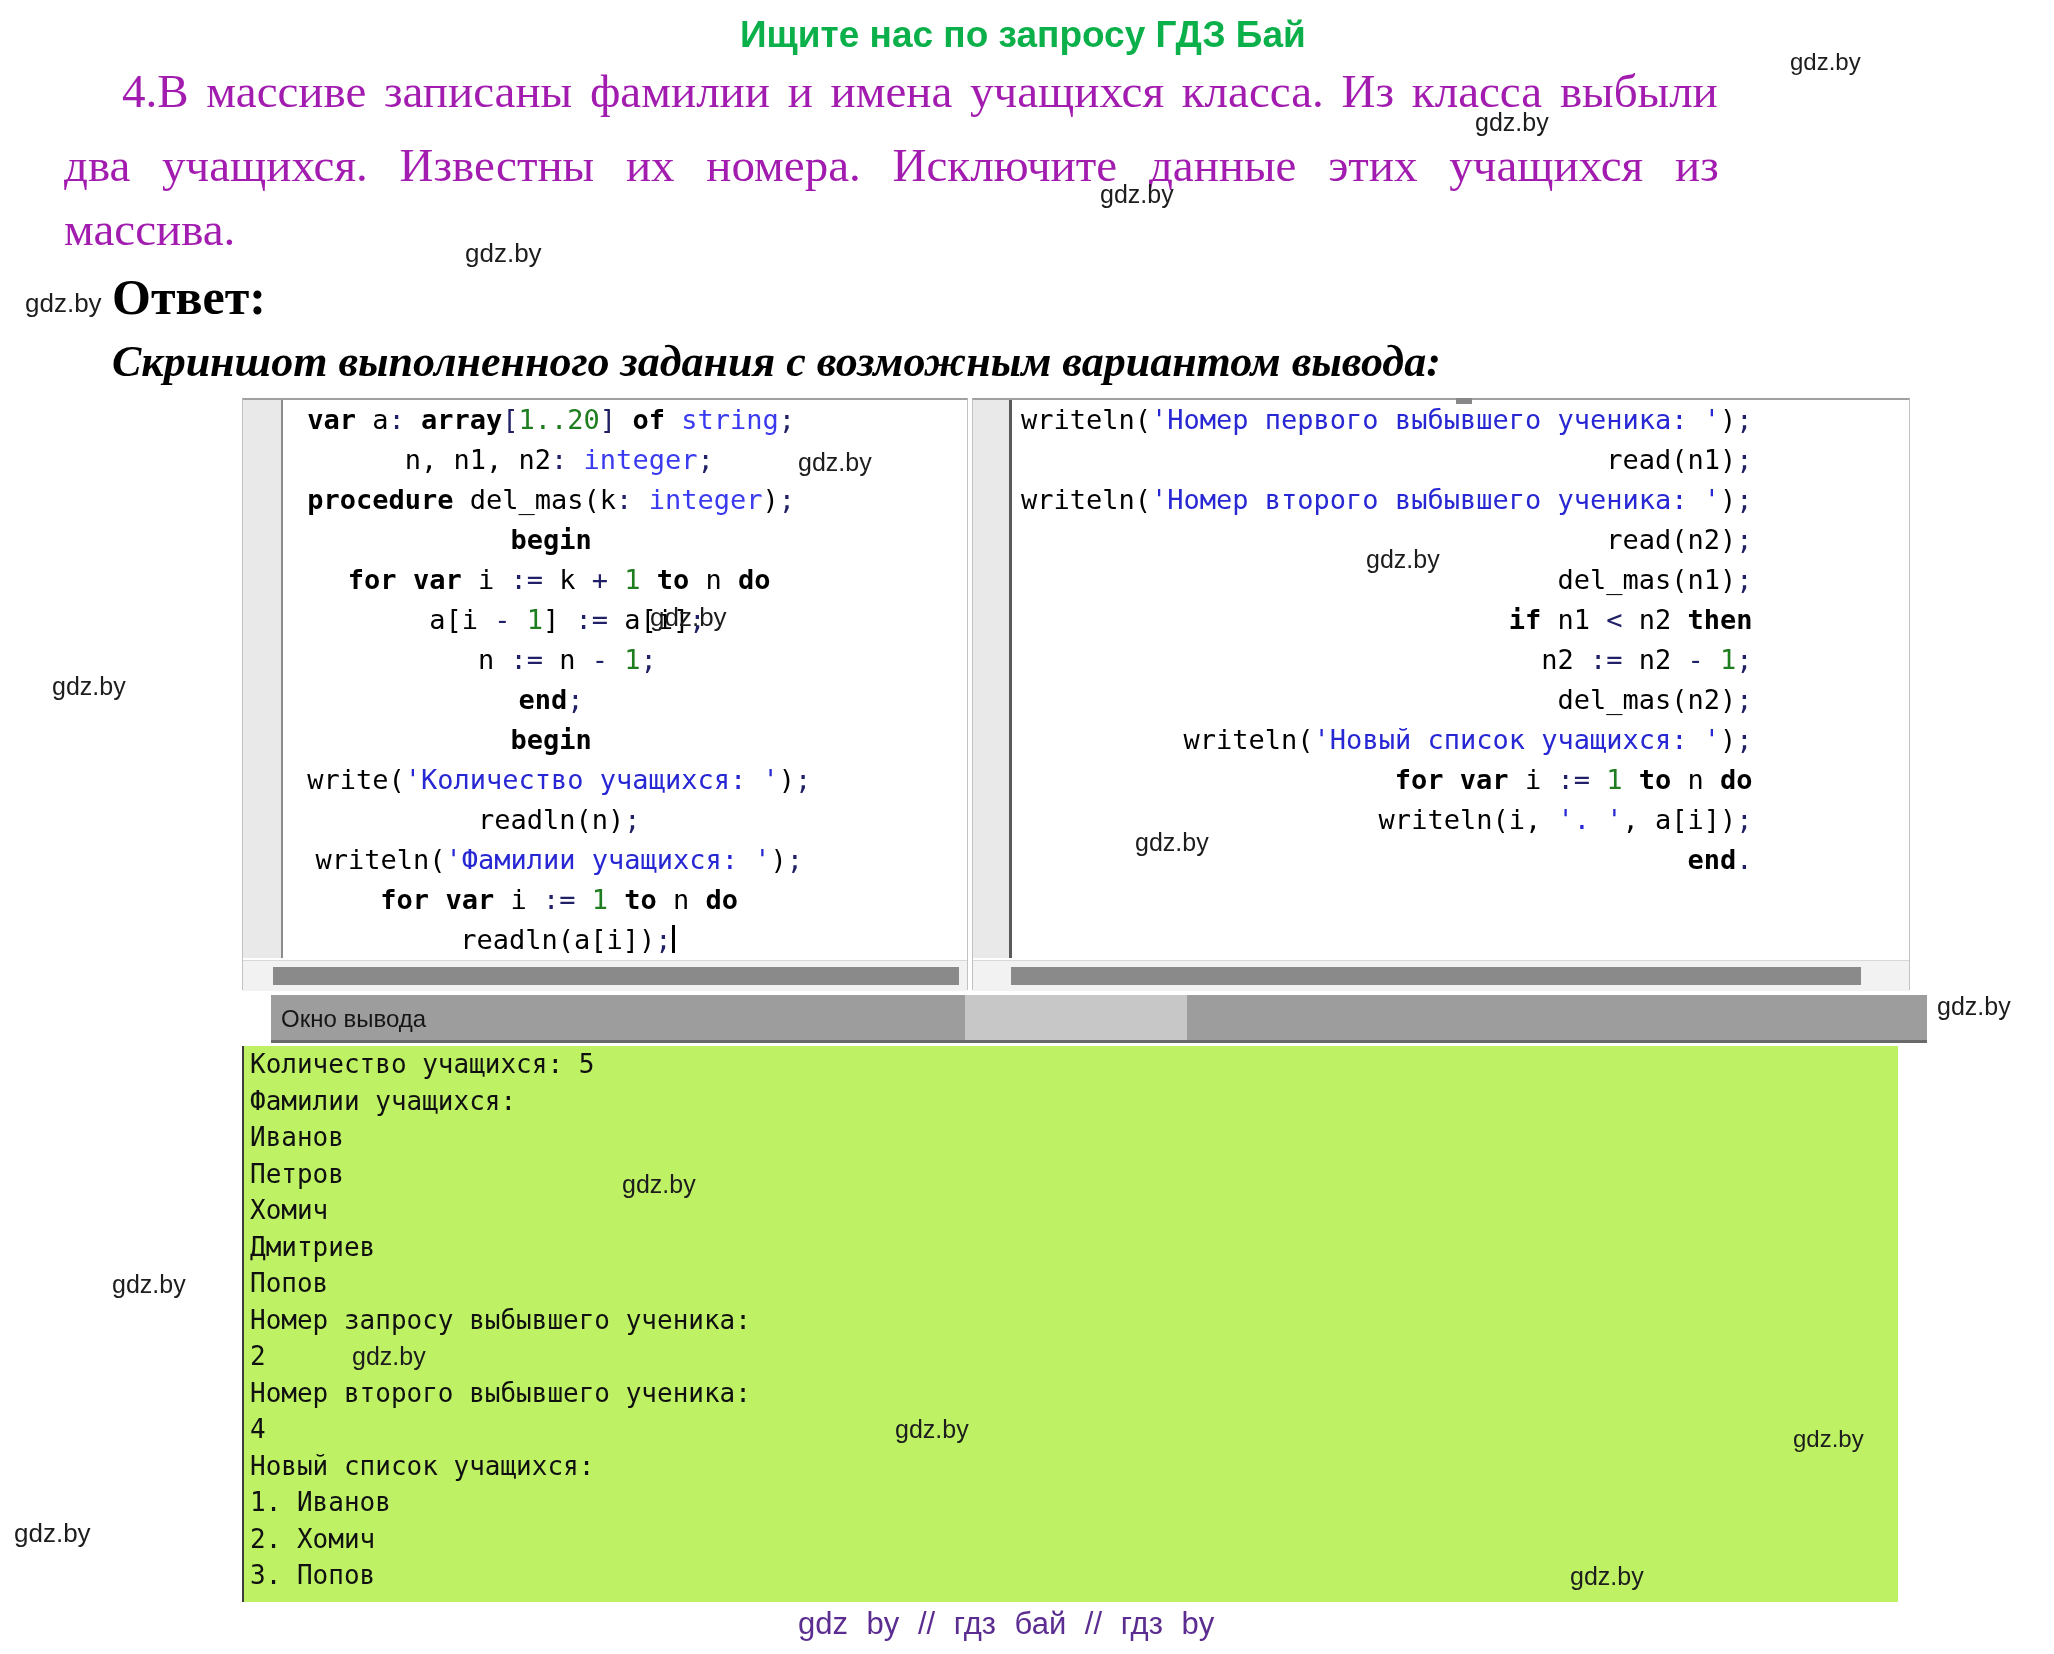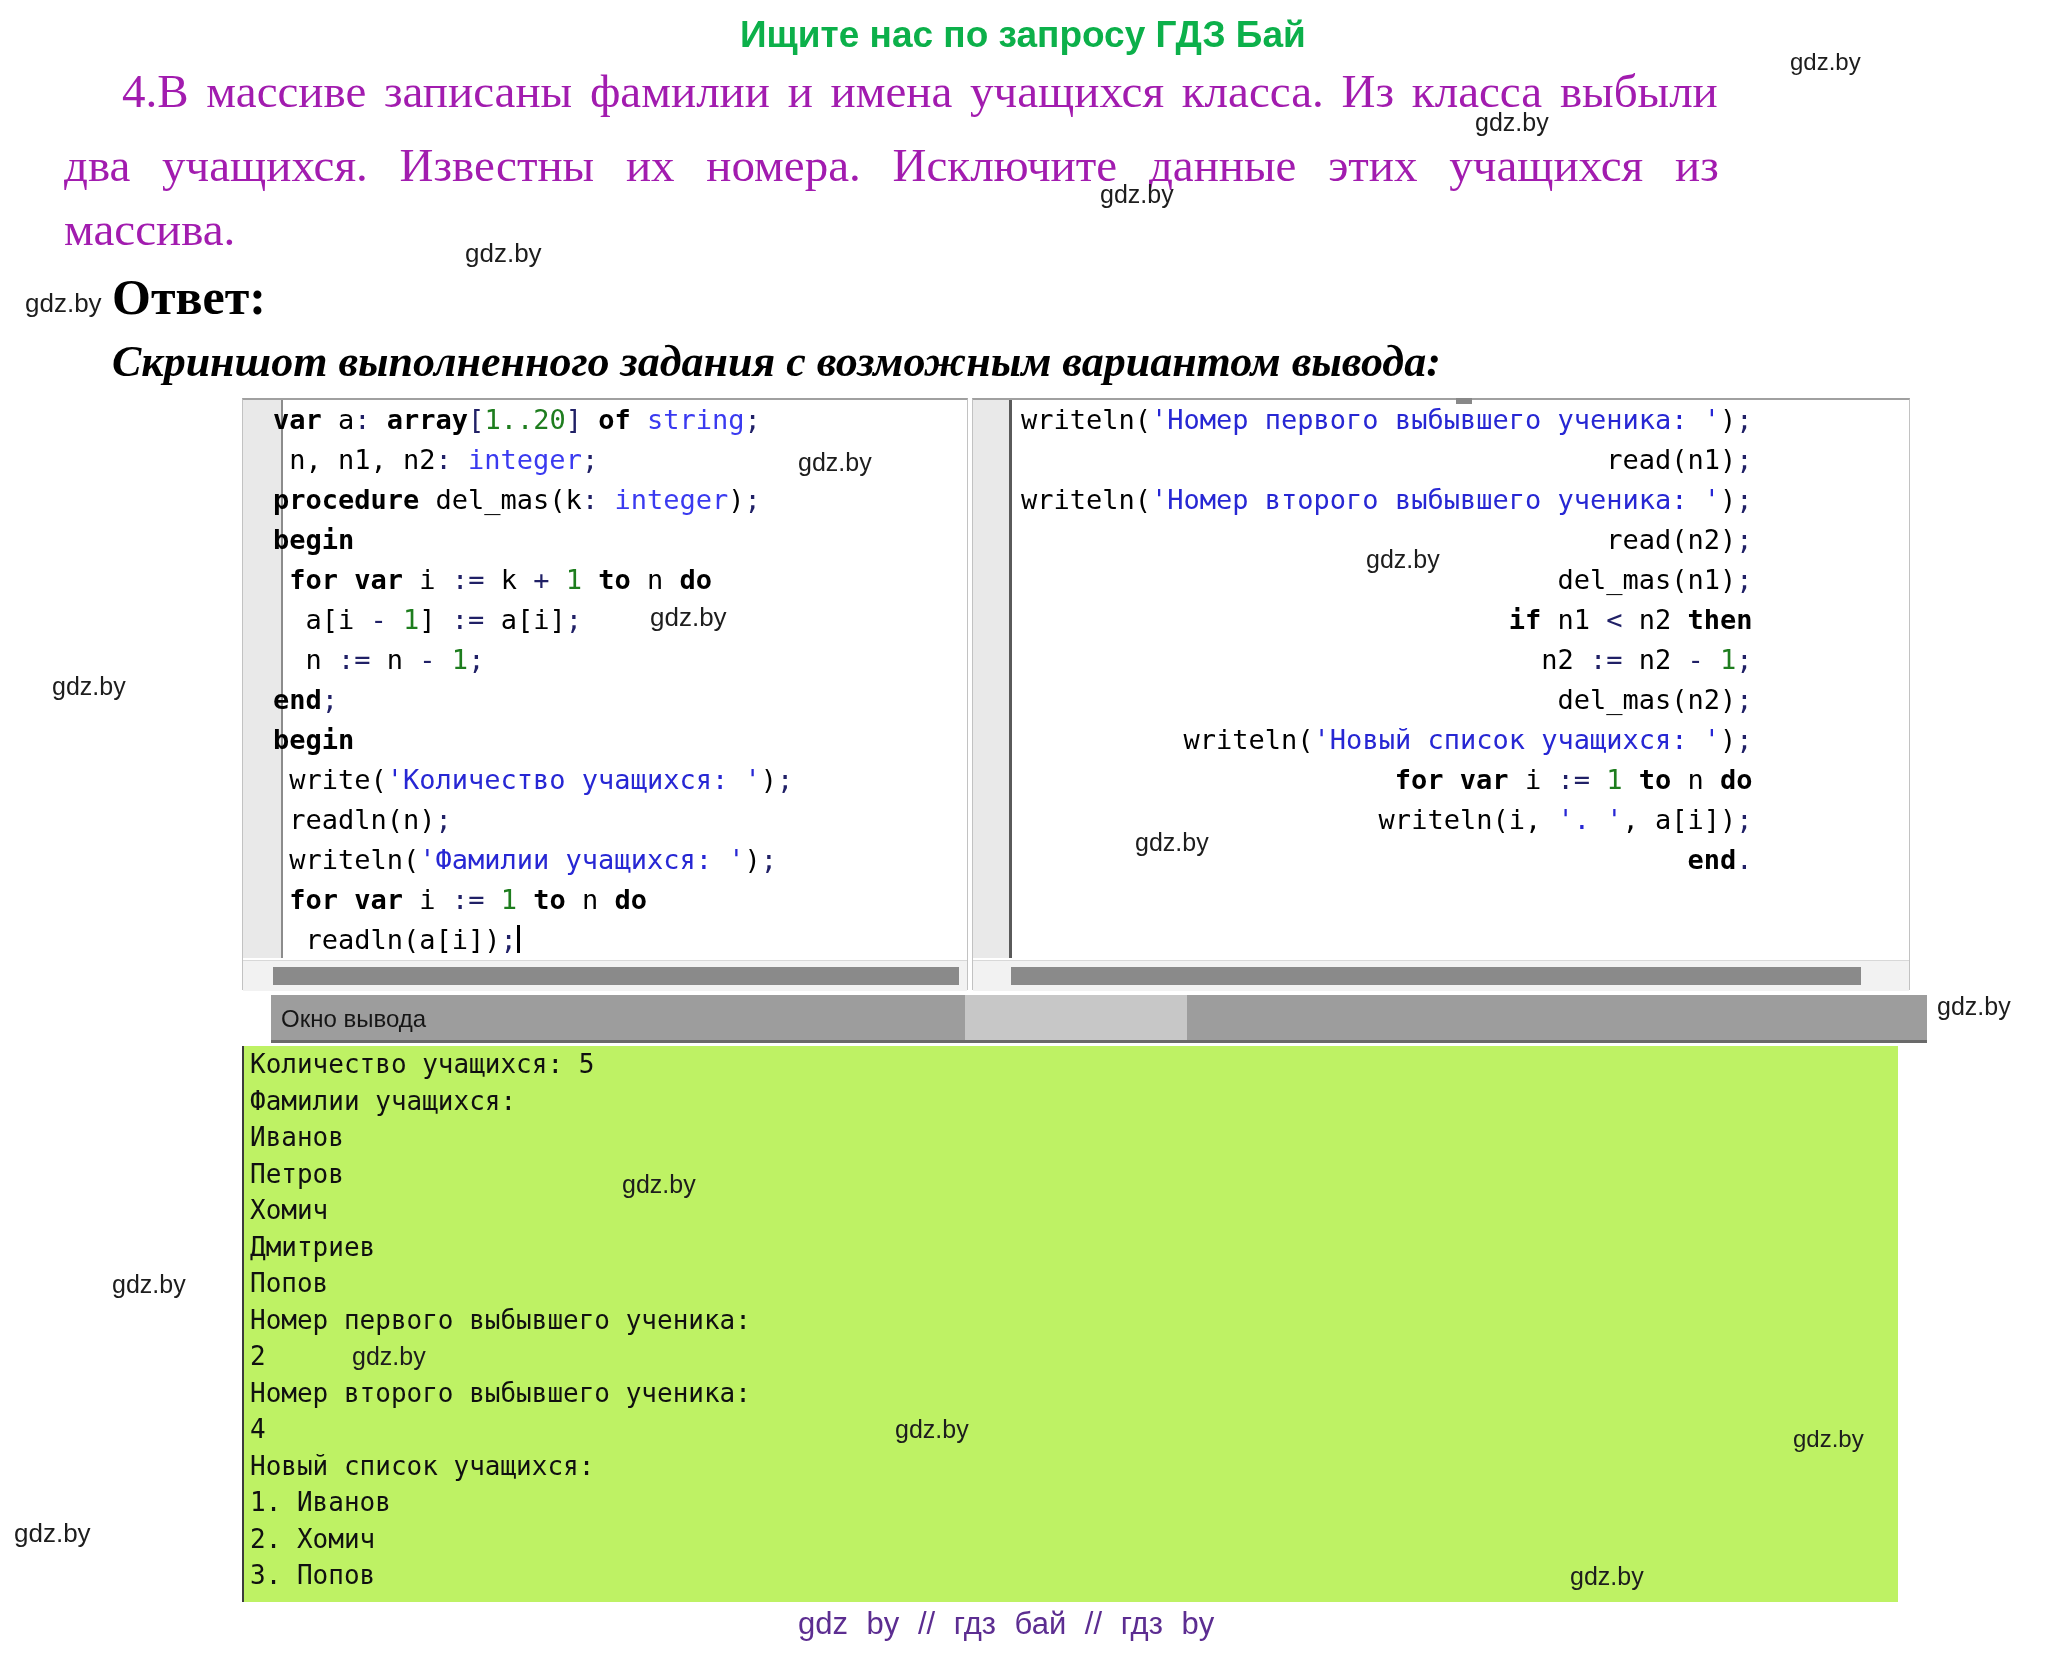--- a/index.html
+++ b/index.html
@@ -18,21 +18,21 @@
   
   .wm{position:absolute;color:#1d1d1d;font-family:"Liberation Sans", sans-serif;white-space:nowrap;}
   
   .panel{position:absolute;background:#ffffff;border-top:2px solid #a0a0a0;border-right:1px solid #c2c2c2;border-left:1px solid #c2c2c2;box-sizing:border-box;}
   .panel-left{left:242px;top:398px;width:726px;height:592px;}
   .panel-right{left:972px;top:398px;width:938px;height:592px;text-align:right;}
   .gutter{position:absolute;left:0;top:0;bottom:32px;background:#e9e9e9;}
   .gutter-l{width:38px;border-right:2px solid #8c8c8c;}
   .gutter-r{width:36px;border-right:3px solid #5a5a5a;}
   .code{position:absolute;top:0;margin:0;font-family:"DejaVu Sans Mono", monospace;font-size:27px;line-height:40px;color:#000;white-space:pre;}
-  .code-l{left:30px;}
+  .code-l{left:48px;text-align:center;}
   .code-r{left:48px;}
   .code .k{font-weight:bold;color:#000000;}
   .code .p{color:#000000;}
   .code .t{color:#3a3af0;}
   .code .s{color:#2727d4;}
   .code .n{color:#1e7d1e;}
   .code .o{color:#202066;}
   .cursor{display:inline-block;width:3px;height:28px;background:#000;vertical-align:-4px;}
   .hscroll{position:absolute;left:0;right:0;top:560px;height:30px;background:#f2f2f2;border-top:1px solid #d8d8d8;}
   .hthumb{position:absolute;top:6px;height:18px;background:#8a8a8a;}
@@ -76,21 +76,21 @@
     <div class="hthumb hthumb-r"></div>
   </div>
 </div>
 
 <div class="abs okno-bar">
   <div class="okno-light"></div>
   <div class="okno-title">Окно вывода</div>
 </div>
 
 <div class="abs output-area">
-  <pre class="out-pre" id="out-pre"><div>Количество учащихся: 5</div><div>Фамилии учащихся:</div><div>Иванов</div><div>Петров</div><div>Хомич</div><div>Дмитриев</div><div>Попов</div><div>Номер первого выбывшего ученика:</div><div>2</div><div>Номер второго выбывшего ученика:</div><div>4</div><div>Новый список учащихся:</div><div>1. Иванов</div><div>2. Хомич</div><div>3. Попов</div></pre>
+  <pre class="out-pre" id="out-pre"><div>Количество учащихся: 5</div><div>Фамилии учащихся:</div><div>Иванов</div><div>Петров</div><div>Хомич</div><div>Дмитриев</div><div>Попов</div><div>Номер запросу выбывшего ученика:</div><div>2</div><div>Номер второго выбывшего ученика:</div><div>4</div><div>Новый список учащихся:</div><div>1. Иванов</div><div>2. Хомич</div><div>3. Попов</div></pre>
 </div>
 
 <div class="abs footer" style="color: rgb(92, 45, 145);">gdz by  //  гдз бай  //  гдз by</div>
 
 <span class="wm" style="left: 1790px; top: 48px; font-size: 24px;">gdz.by</span>
 <span class="wm" style="left: 1475px; top: 108px; font-size: 25px;">gdz.by</span>
 <span class="wm" style="left: 1100px; top: 180px; font-size: 25px;">gdz.by</span>
 <span class="wm" style="left: 465px; top: 238px; font-size: 26px;">gdz.by</span>
 <span class="wm" style="left: 25px; top: 288px; font-size: 26px;">gdz.by</span>
 <span class="wm" style="left: 52px; top: 672px; font-size: 25px;">gdz.by</span>

